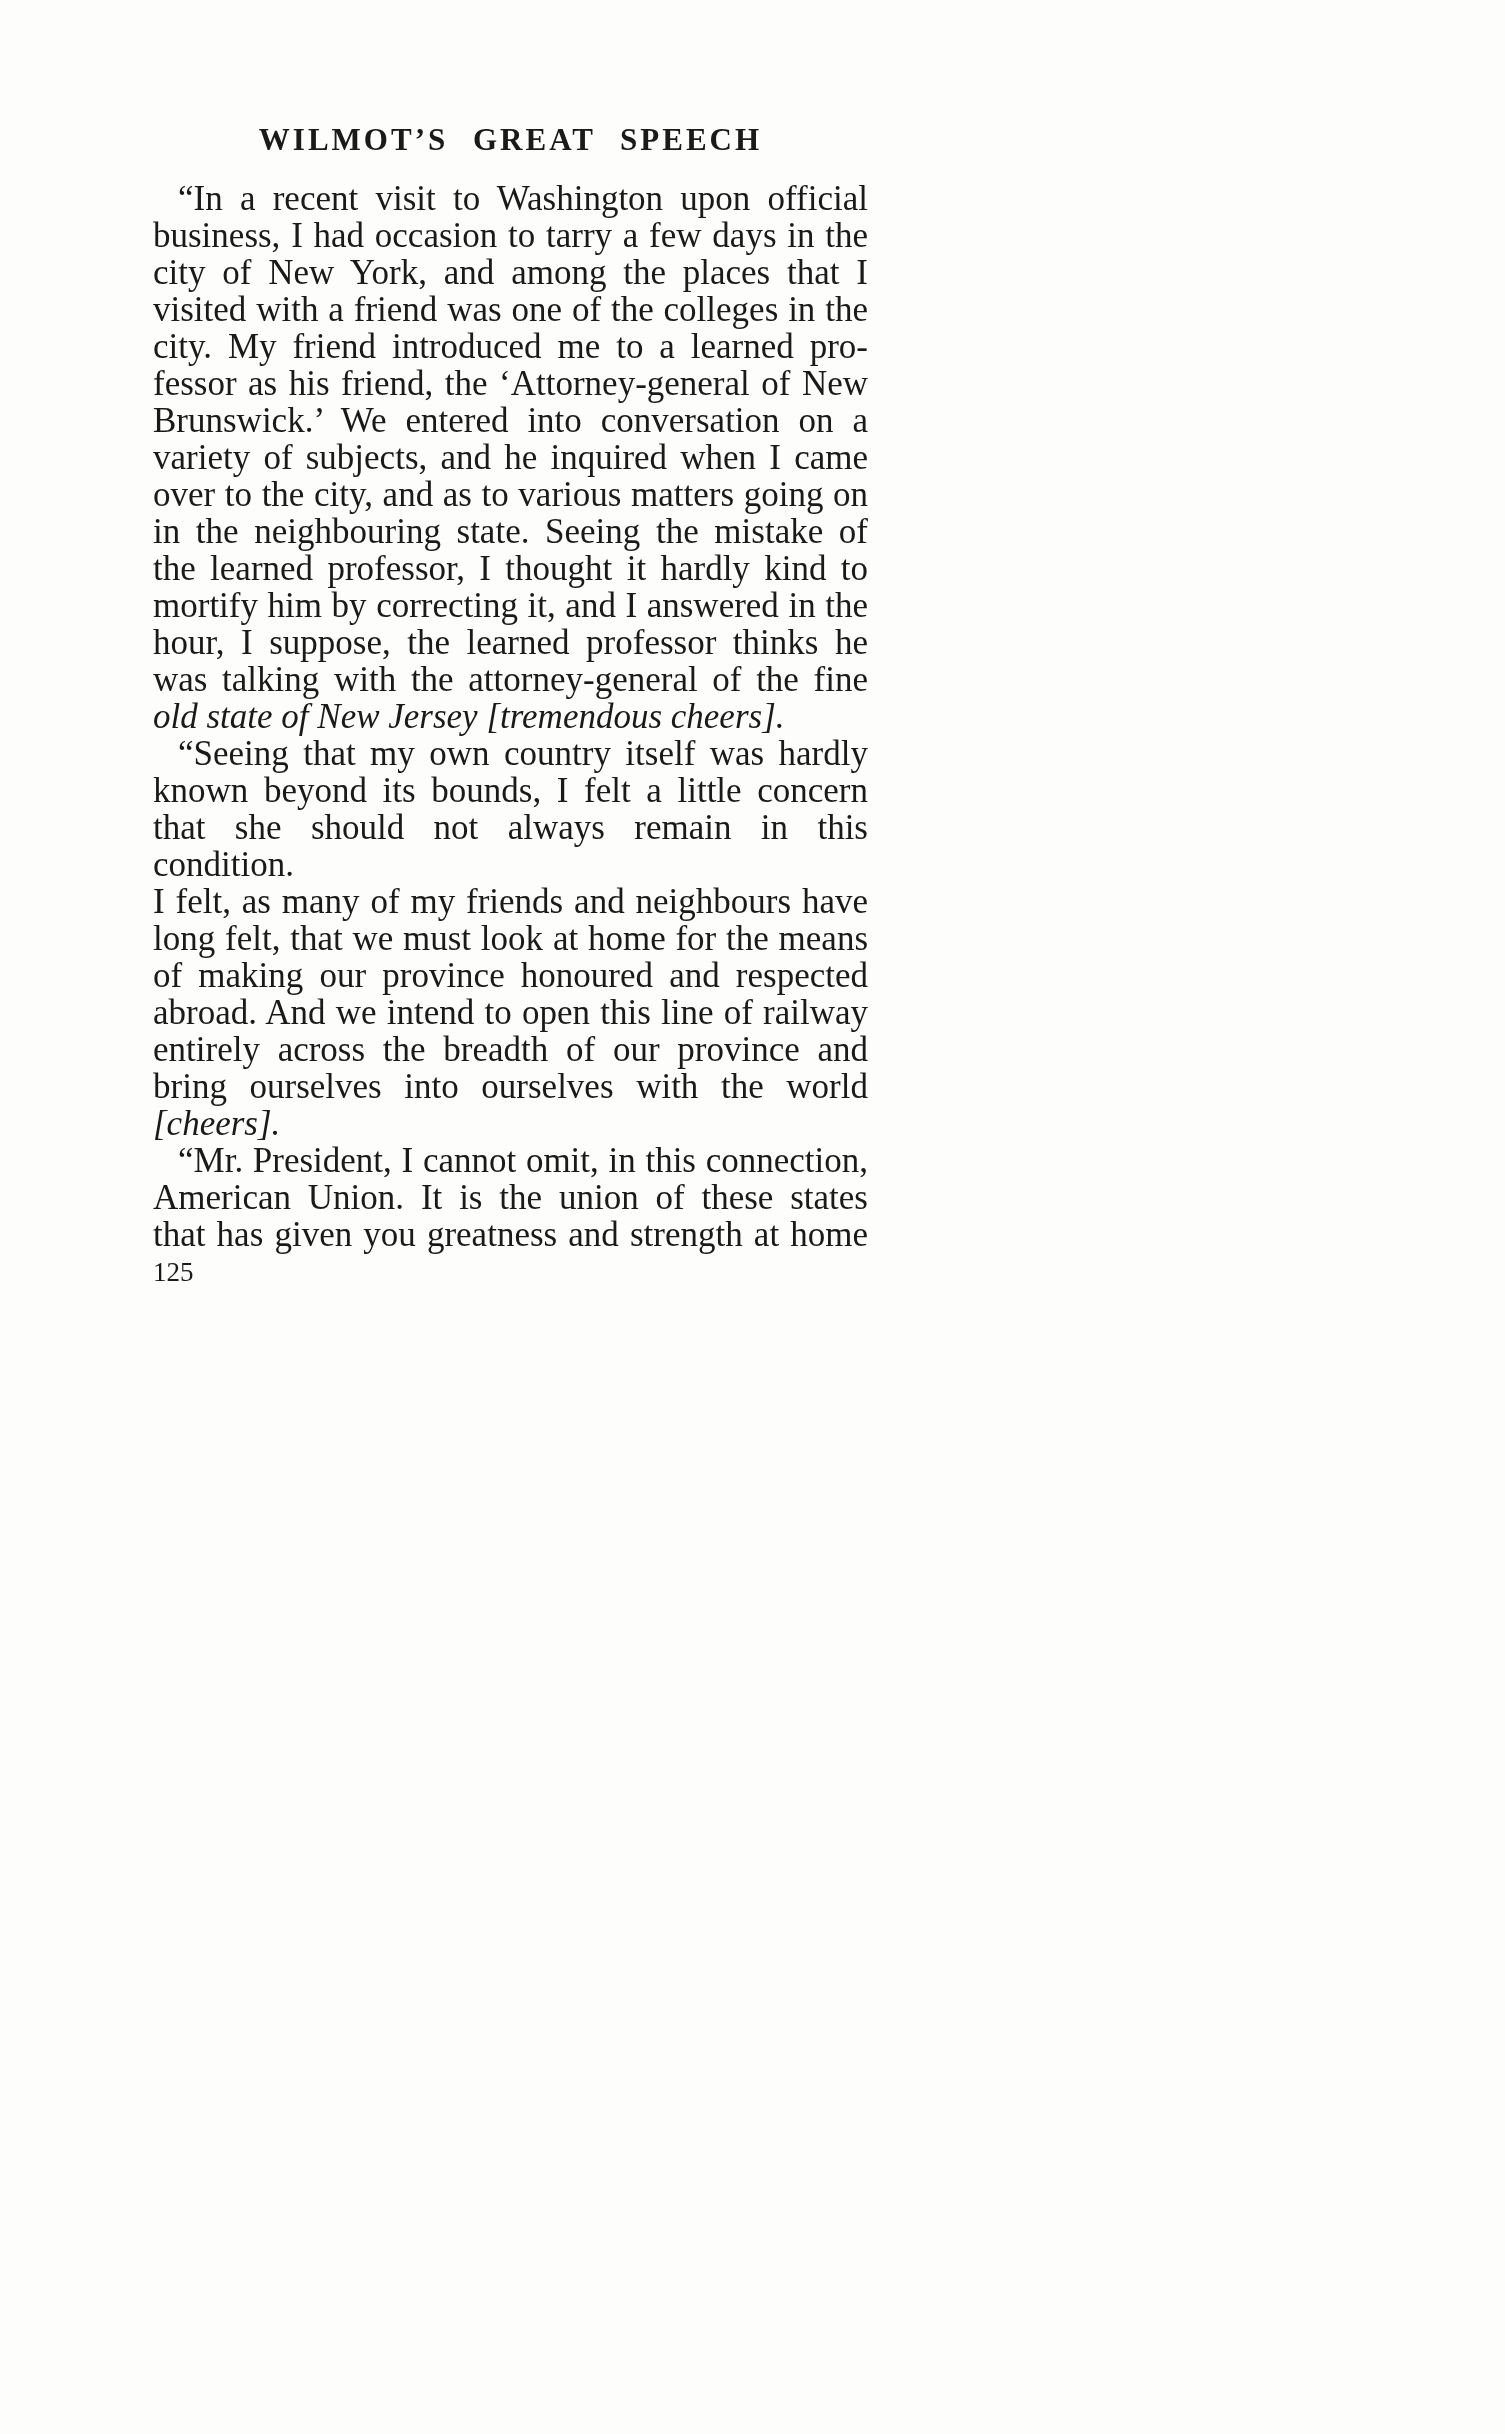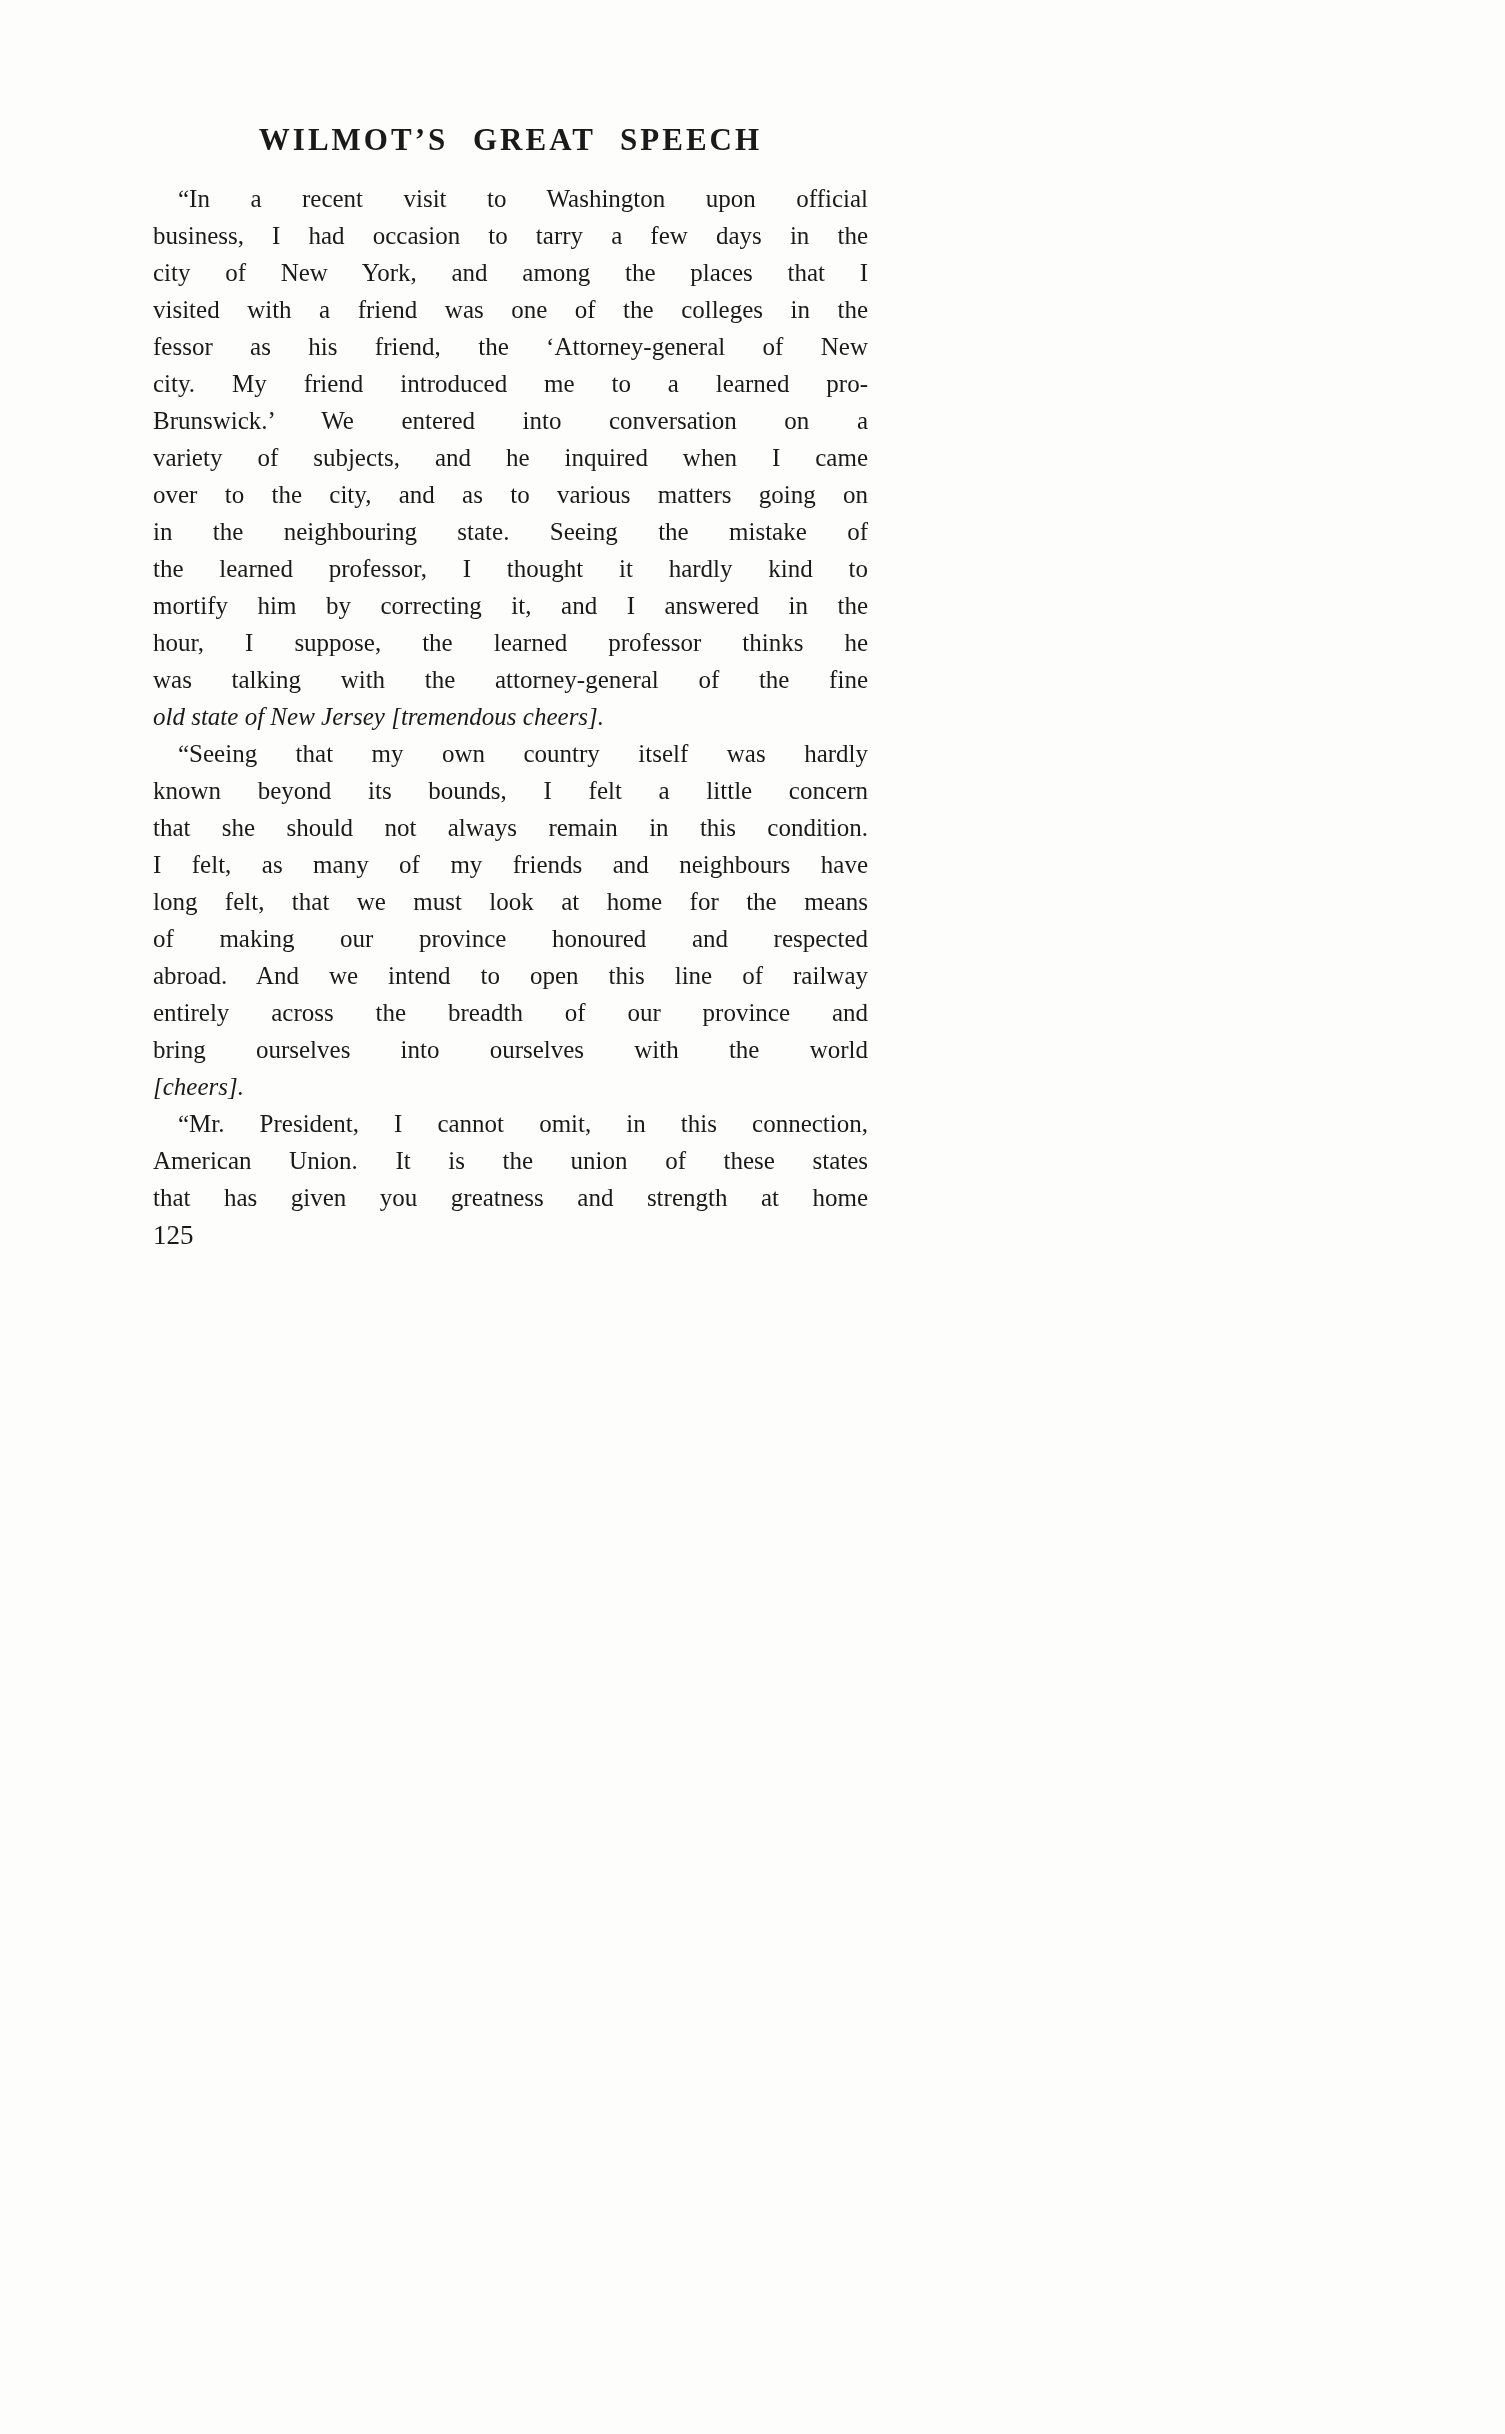--- a/index.html
+++ b/index.html
@@ -33,21 +33,21 @@
   .title{
     margin:0 0 20px 0;
     font-size:31px;
     font-weight:bold;
     text-align:center;
     letter-spacing:3px;
     word-spacing:14px;
     line-height:40px;
   }
   .para{
-    font-size:25px;
+    font-size:35px;
     line-height:37px;
   }
   .line{
     text-align:justify;
     text-align-last:justify;
     -moz-text-align-last:justify;
     text-justify:inter-word;
   }
   .line.first{
     padding-left:25px;
@@ -69,22 +69,22 @@
 
 <div class="page">
   <div class="text-block">
     <h1 class="title">WILMOT’S GREAT SPEECH</h1>
     <div id="paragraphs">
         <div class="para">
           <div class="line first">“In a recent visit to Washington upon official</div>
           <div class="line">business, I had occasion to tarry a few days in the</div>
           <div class="line">city of New York, and among the places that I</div>
           <div class="line">visited with a friend was one of the colleges in the</div>
+          <div class="line">city. My friend introduced me to a learned pro-</div>
           <div class="line">fessor as his friend, the ‘Attorney-general of New</div>
-          <div class="line">city. My friend introduced me to a learned pro-</div>
           <div class="line">Brunswick.’ We entered into conversation on a</div>
           <div class="line">variety of subjects, and he inquired when I came</div>
           <div class="line">over to the city, and as to various matters going on</div>
           <div class="line">in the neighbouring state. Seeing the mistake of</div>
           <div class="line">the learned professor, I thought it hardly kind to</div>
           <div class="line">mortify him by correcting it, and I answered in the</div>
           <div class="line">hour, I suppose, the learned professor thinks he</div>
           <div class="line">was talking with the attorney-general of the fine</div>
           <div class="line last">old state of New Jersey [tremendous cheers].</div>
         </div>

